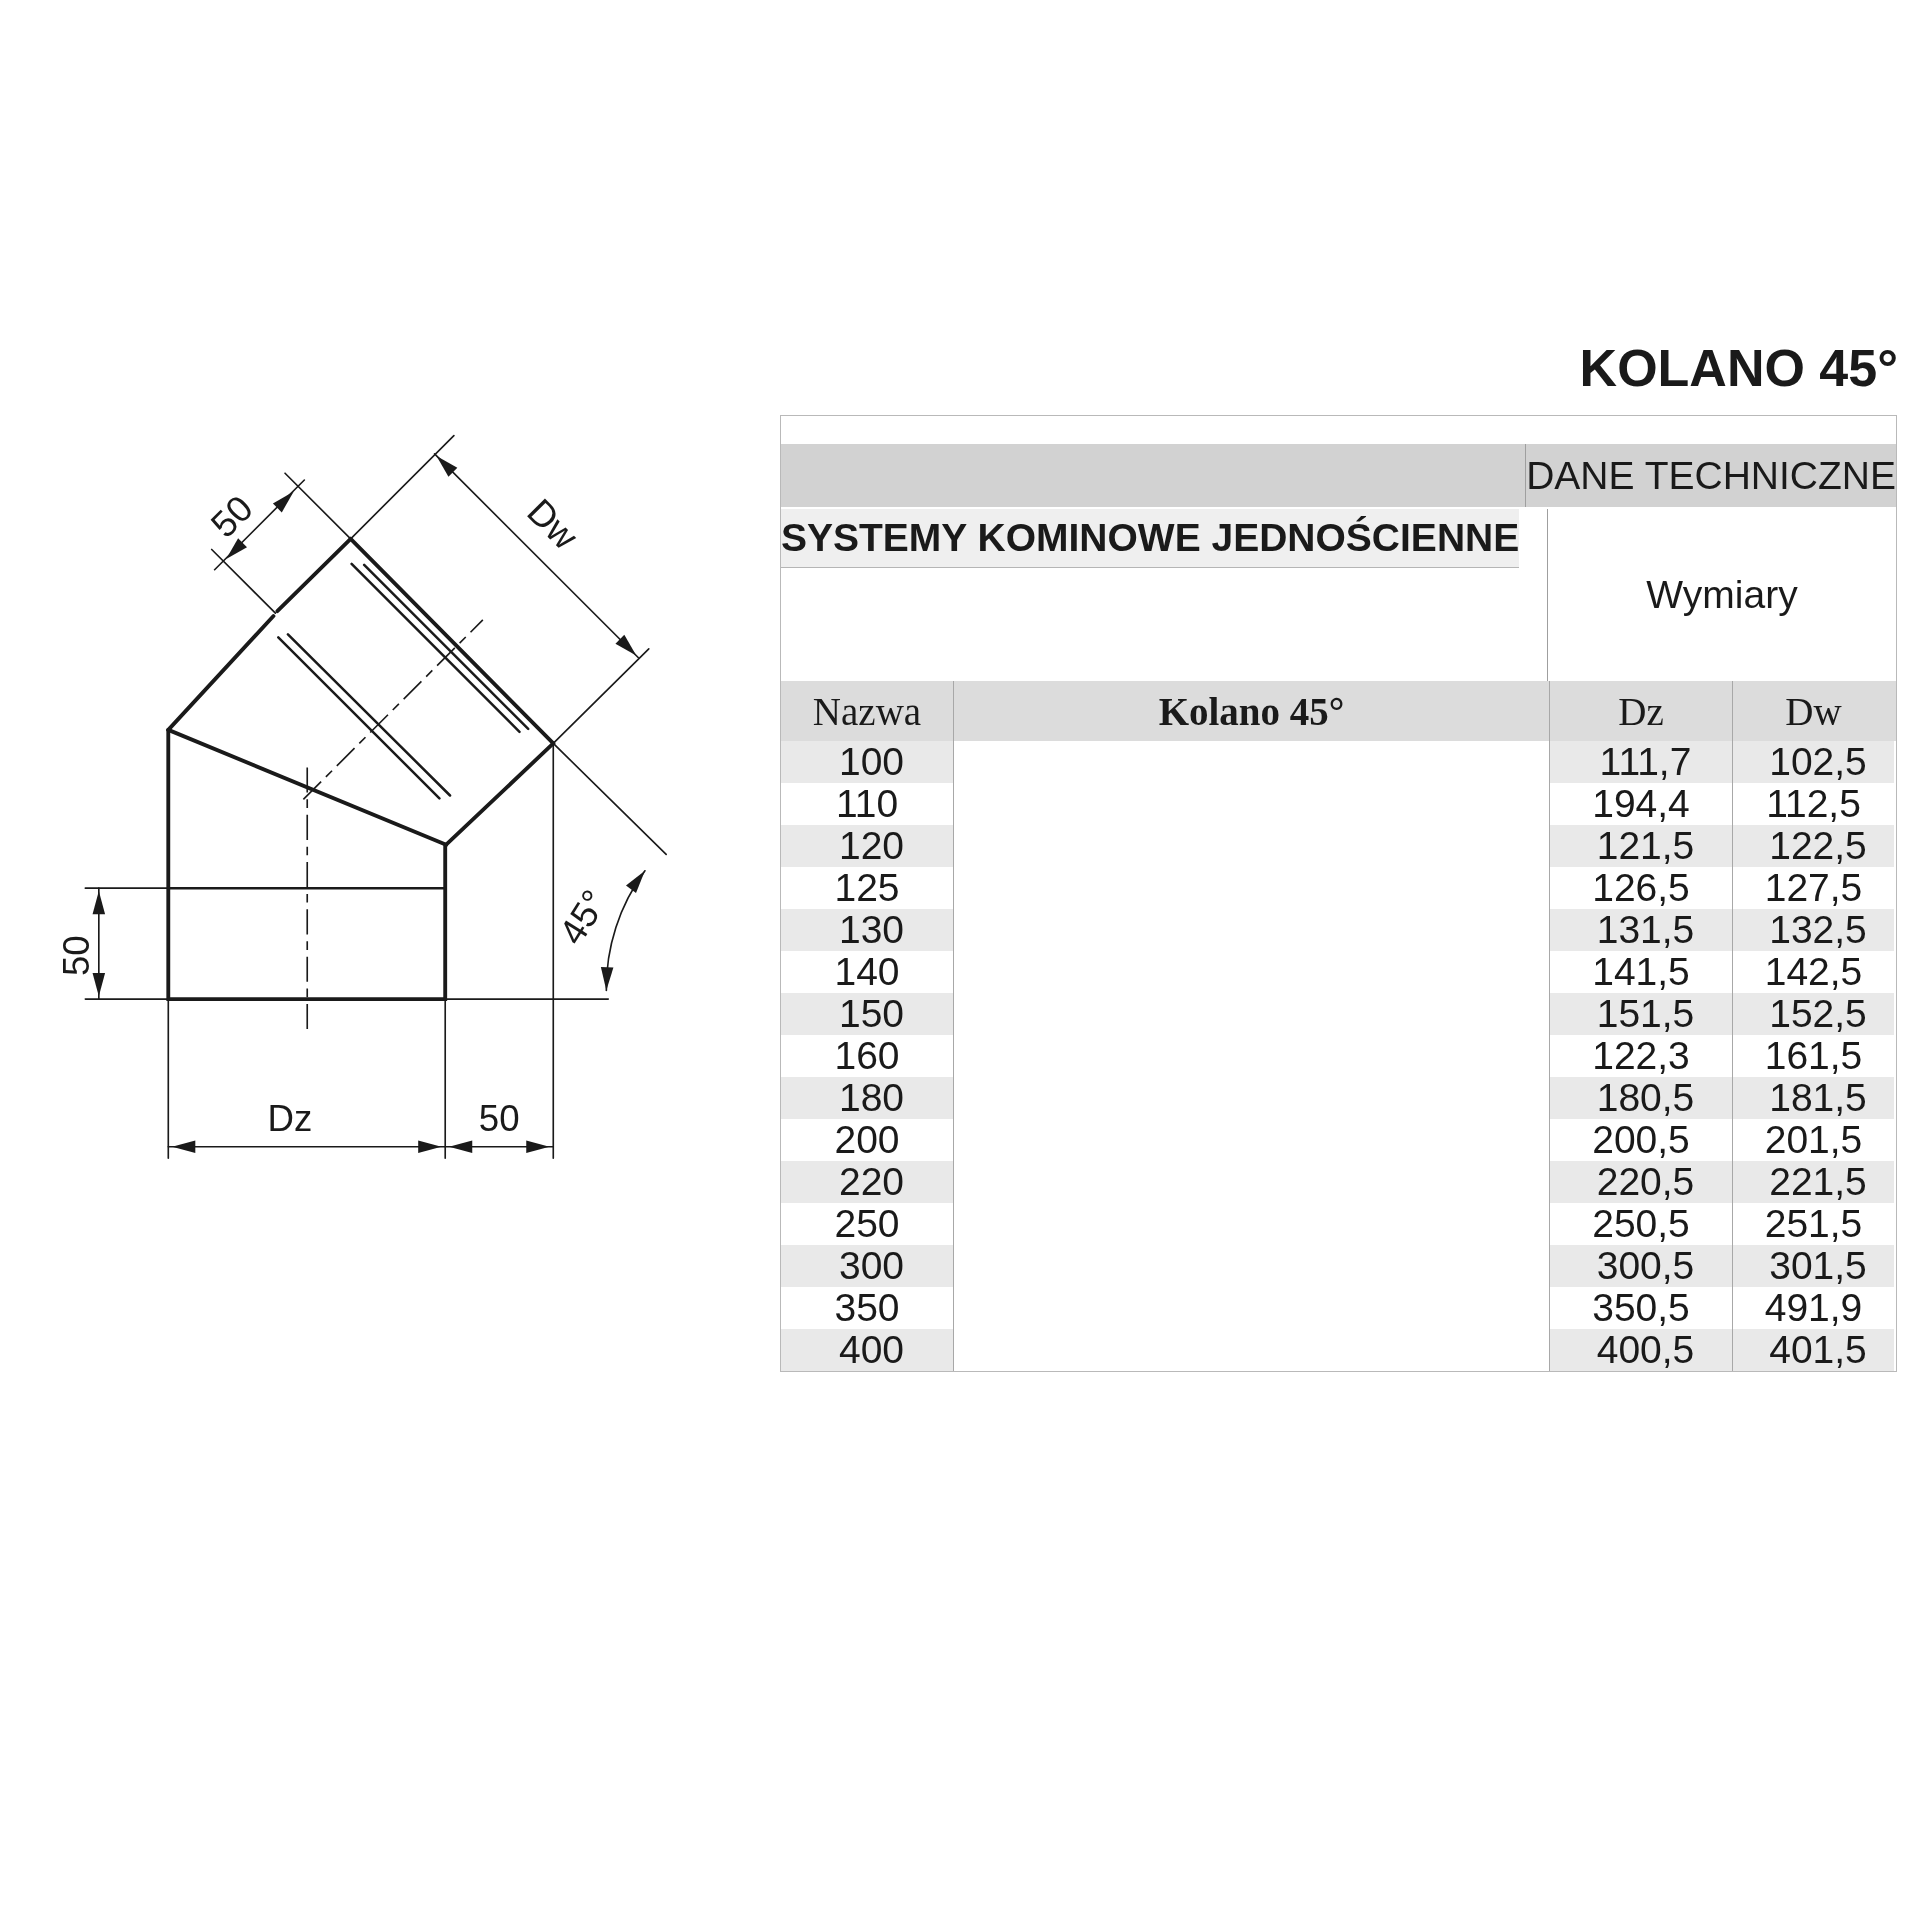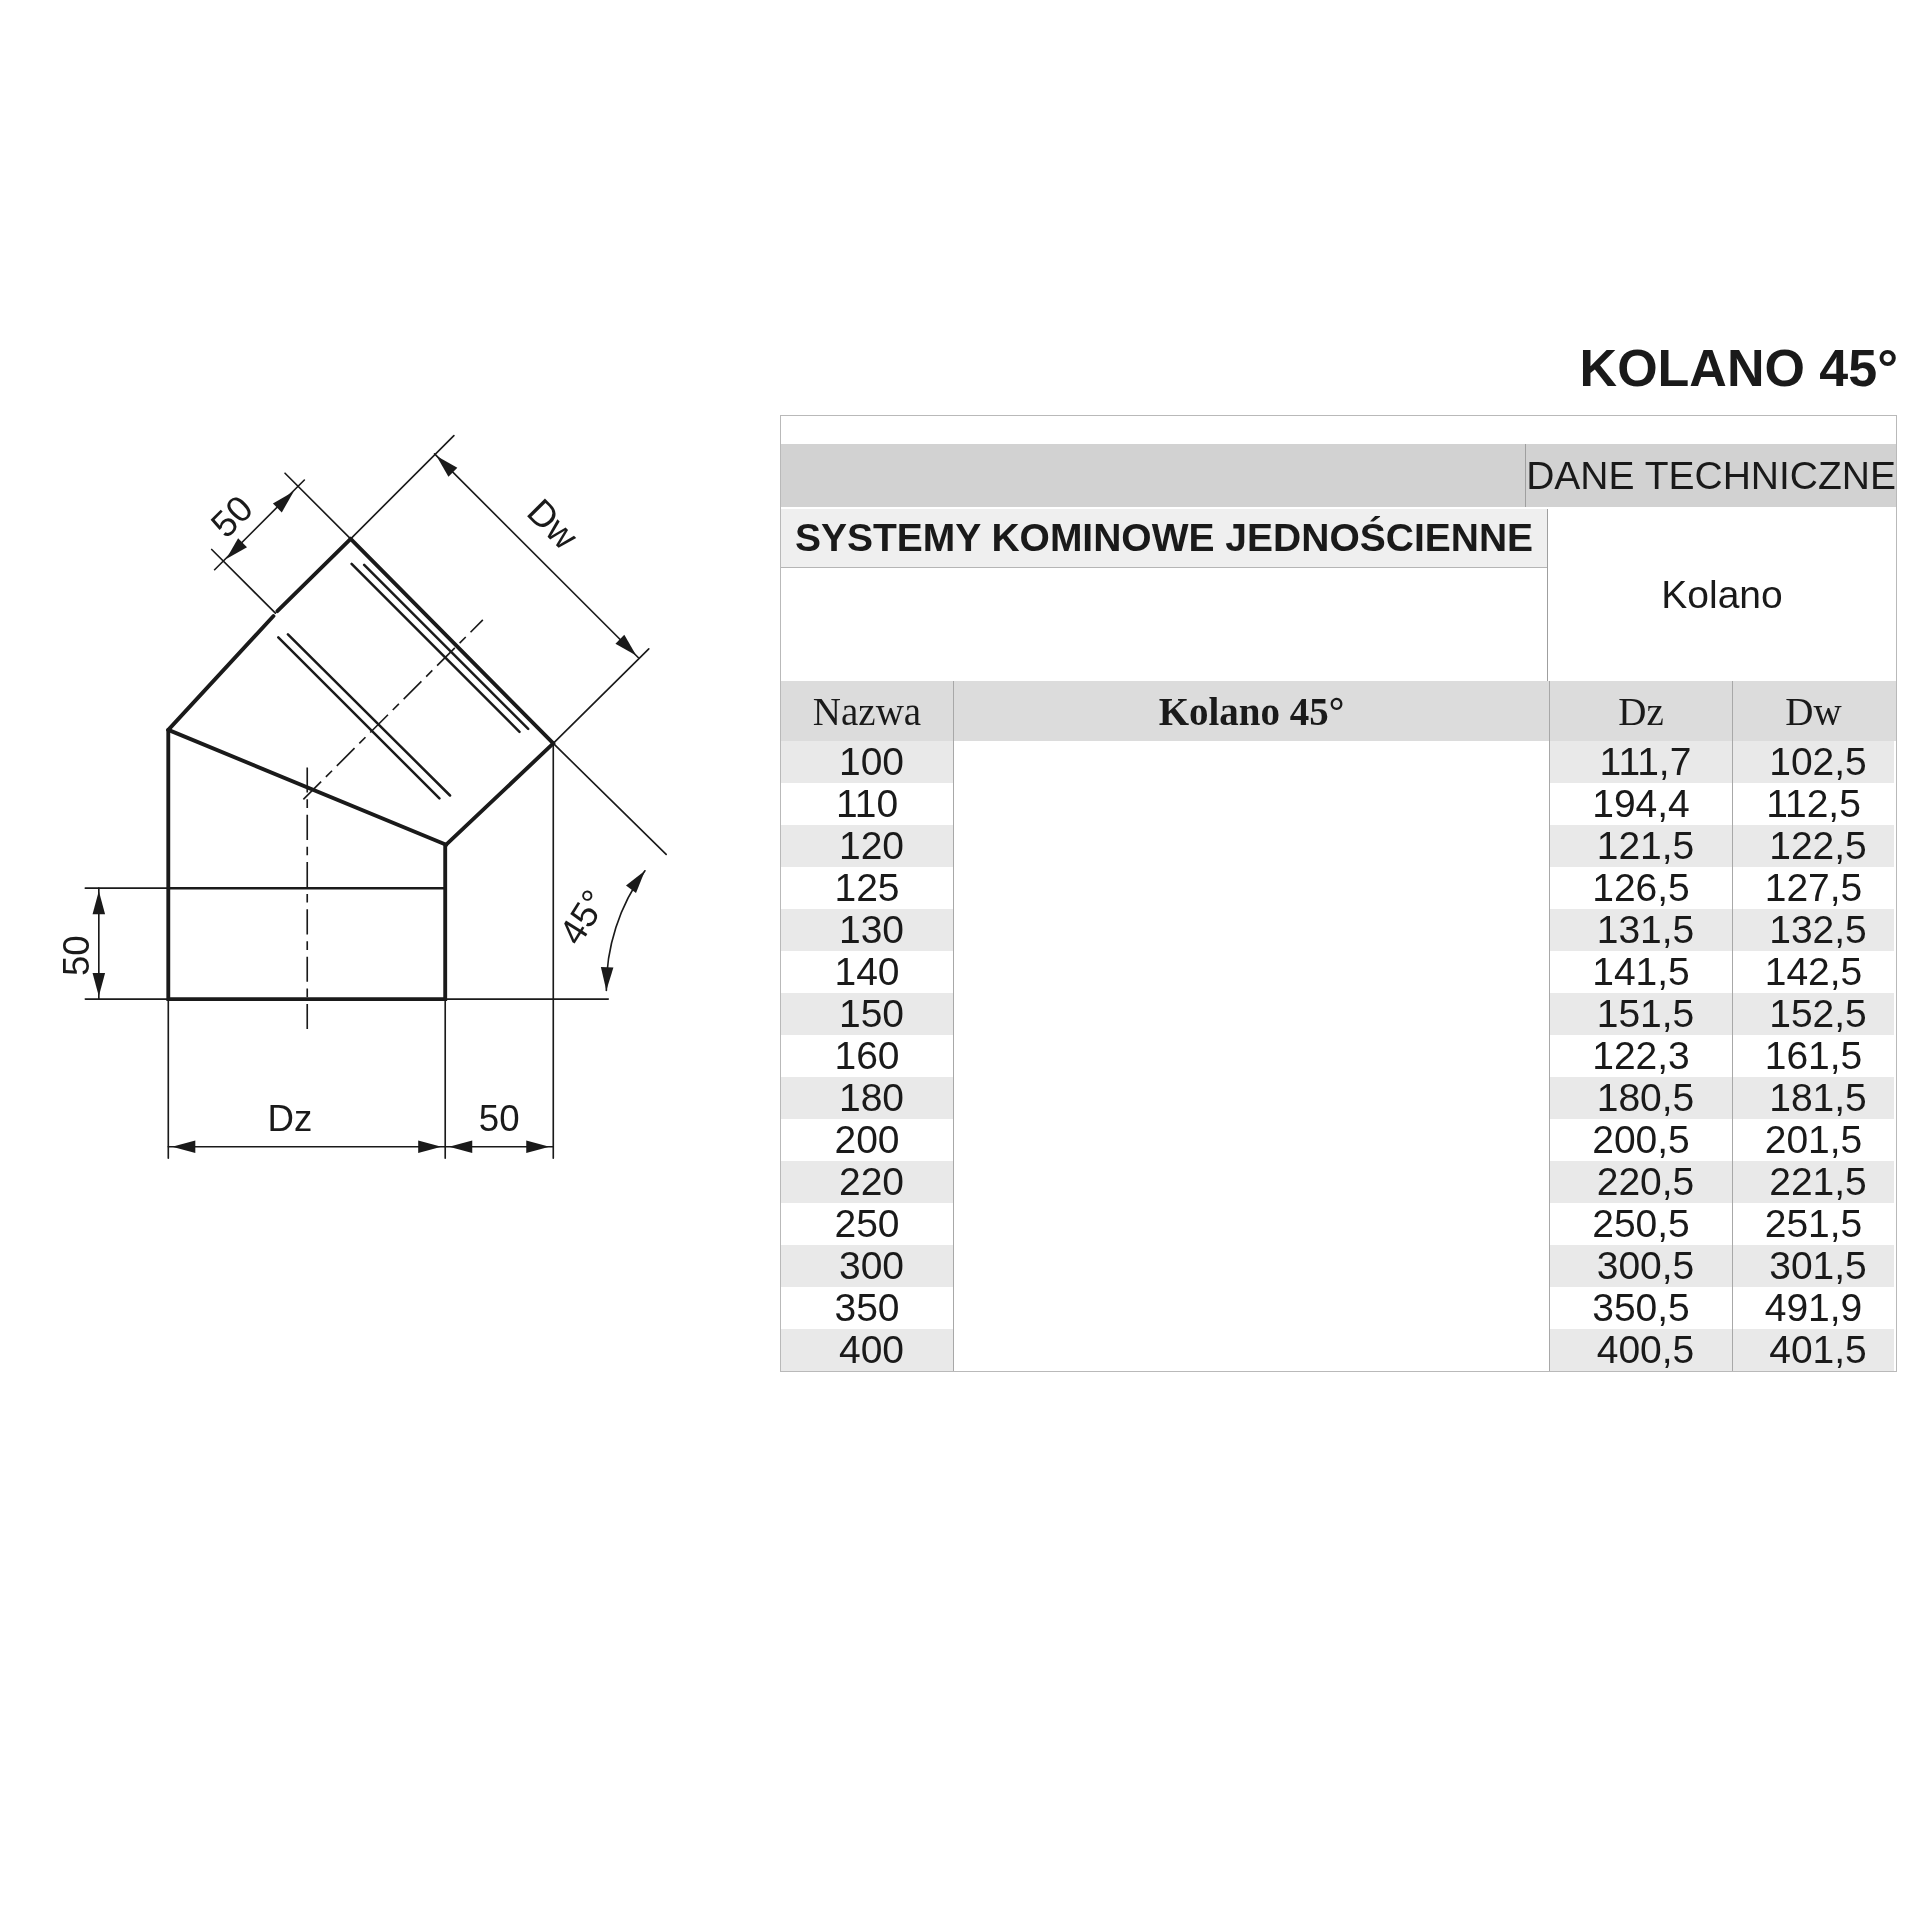--- a/index.html
+++ b/index.html
@@ -12,21 +12,21 @@
 
   
   .dtable{position:absolute;left:780px;top:415px;width:1117px;
           border:1.9px solid #b9b9b9;box-sizing:border-box;background:#fff;}
   .dtable .cell{display:flex;align-items:center;justify-content:center;
                 box-sizing:border-box;font-size:39px;white-space:nowrap;}
   .r1{display:flex;height:63px;background:#d2d2d2;border-bottom:2.9px solid #ffffff;margin-top:28px;}
   .r1a{width:766px;}
   .r1b{flex:1;border-left:1.9px solid #9f9f9f;}
   .r2wrap{display:flex;height:172px;}
-  .r2left{width:766px;display:flex;flex-direction:column;}
+  .r2left{width:766px;display:flex;flex-direction:row;}
   .syst{height:58px;background:#efefef;border-bottom:1.9px solid #b5b5b5;
         display:flex;align-items:center;justify-content:center;
         font-weight:bold;font-size:39px;}
   .gapcell{flex:1;background:#fff;}
   .wymiary{flex:1;background:#fff;border-left:1.9px solid #9f9f9f;}
   .hdr{display:flex;height:60px;background:#dcdcdc;font-family:Liberation Serif, serif;}
   .drow{display:flex;height:42px;}
   .c1{width:172px;flex:0 0 auto;}
   .c2{width:596px;flex:0 0 auto;border-left:1.9px solid #a8a8a8;background:#fff;}
   .c3{width:183px;flex:0 0 auto;border-left:1.9px solid #a8a8a8;}
@@ -126,21 +126,21 @@
     <div class="r1">
       <div class="r1a cell"></div>
       <div class="r1b cell">DANE TECHNICZNE</div>
     </div>
 
     <div class="r2wrap">
       <div class="r2left">
         <div class="syst">SYSTEMY KOMINOWE JEDNOŚCIENNE</div>
         <div class="gapcell"></div>
       </div>
-      <div class="wymiary cell">Kolano</div>
+      <div class="wymiary cell">Wymiary</div>
     </div>
 
     <div class="hdr">
       <div class="c1 cell">Nazwa</div>
       <div class="c2 cell bold">Kolano 45°</div>
       <div class="c3 cell">Dz</div>
       <div class="c4 cell">Dw</div>
     </div>
 
     <div id="data-rows">

